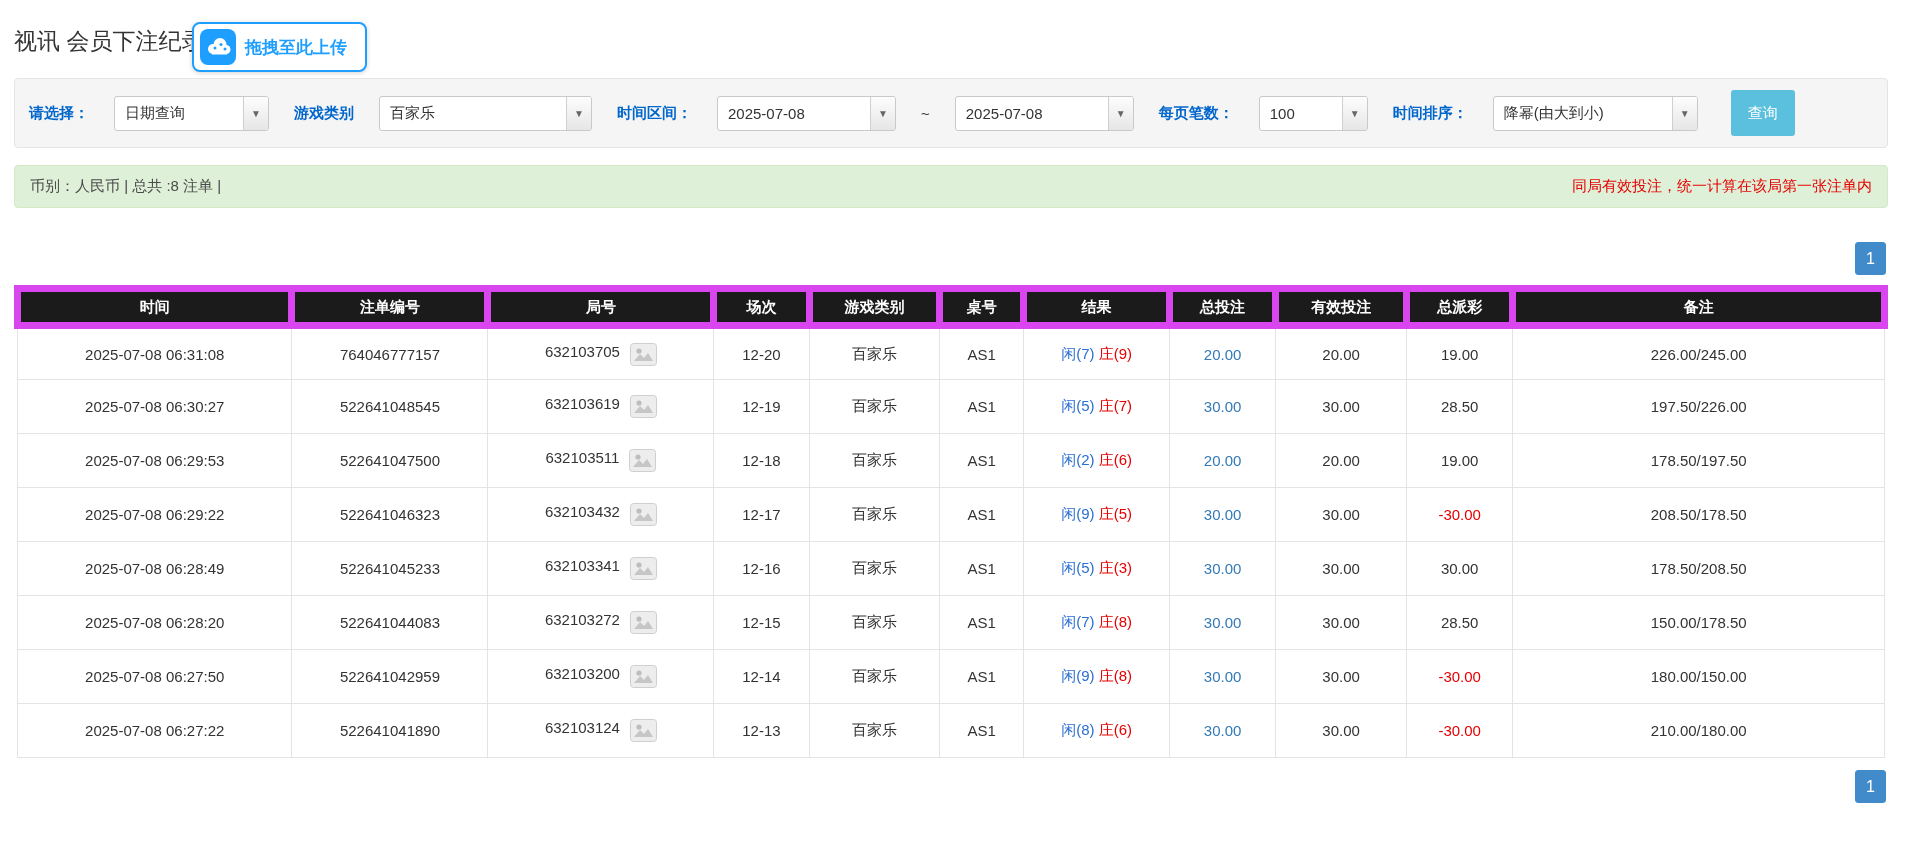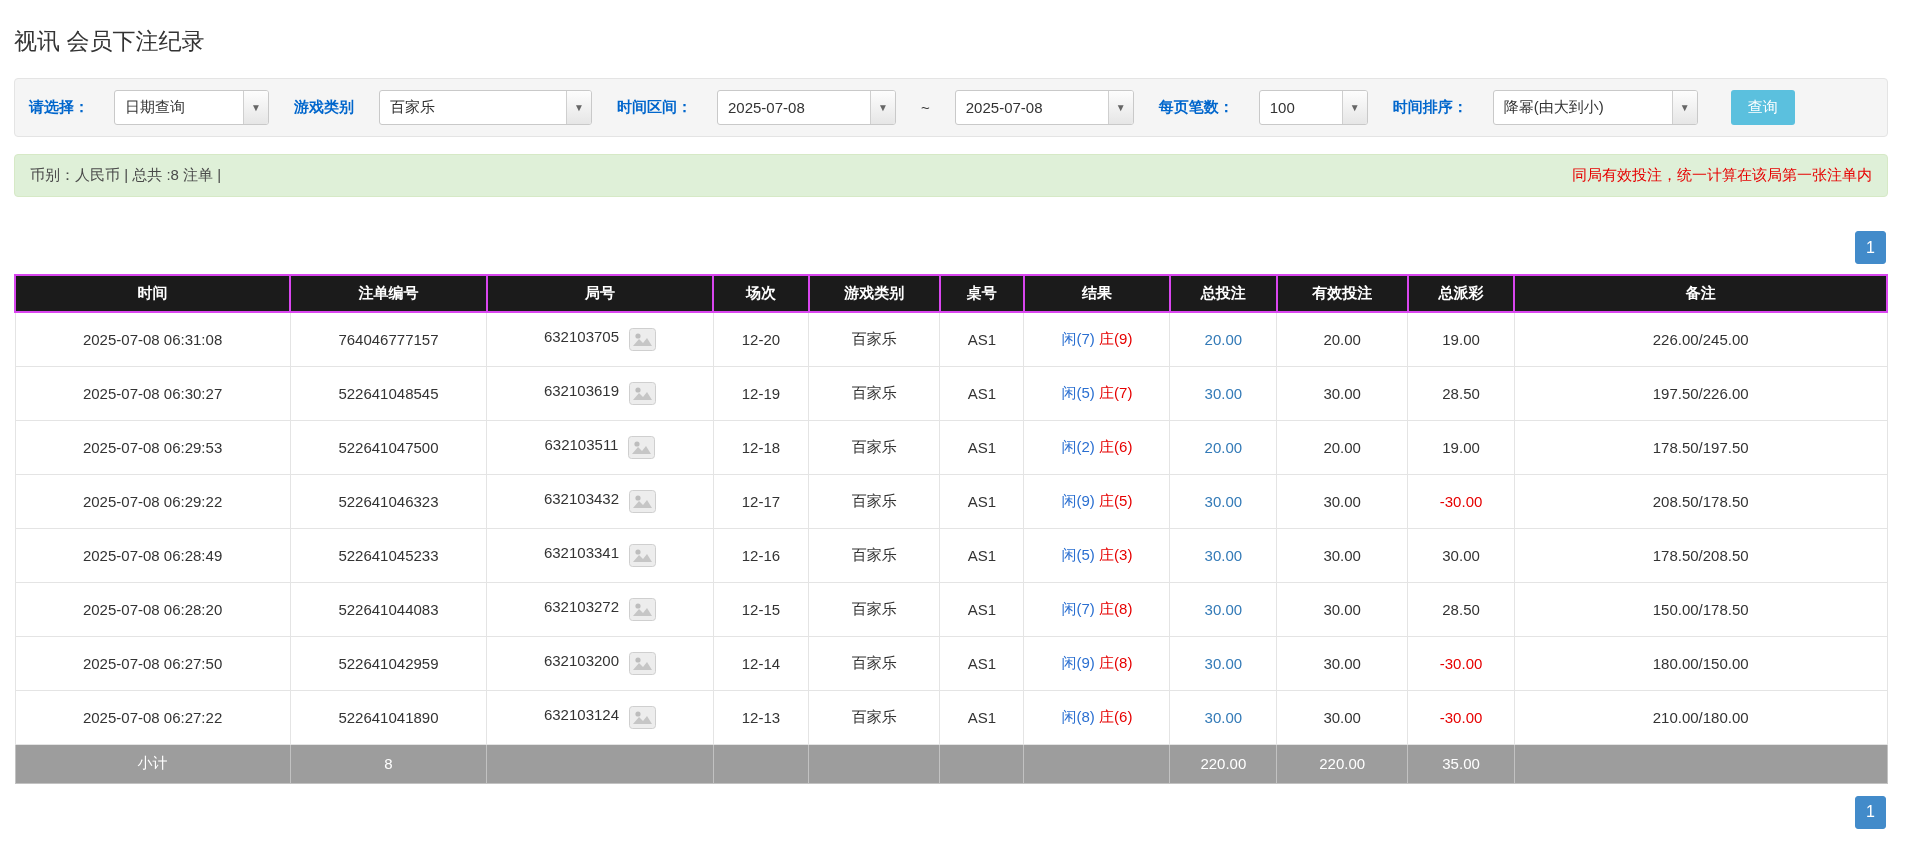--- a/index.html
+++ b/index.html
@@ -22,54 +22,73 @@
 
   
   .filter-bar{display:flex;align-items:center;gap:25px;background:#f5f5f5;border:1px solid #e4e4e4;
     border-radius:4px;padding:11px 14px;margin-top:4px;font-size:15px;}
   .flabel{color:var(--label-blue);font-weight:bold;white-space:nowrap;}
   .combo{display:flex;align-items:stretch;background:#fff;border:1px solid #c9c9c9;border-radius:3px;height:35px;overflow:hidden;}
   .combo input{border:0;outline:none;padding:0 10px;font-size:15px;color:#333;background:transparent;font-family:inherit;}
   .combo .arrow{width:25px;border-left:1px solid #cfcfcf;display:flex;align-items:center;justify-content:center;
     font-size:10px;color:#666;background:linear-gradient(#fdfdfd,#e6e6e6);cursor:pointer;}
   .tilde{color:#333;}
-  .search-btn{background:var(--button-cyan);color:#fff;border:0;border-radius:3px;height:35px;padding:0 17px;
+  .search-btn{background:var(--button-cyan);color:#fff;border:0;border-radius:3px;height:46px;padding:0 17px;
     font-size:15px;margin-left:8px;cursor:pointer;font-family:inherit;}
 
   
   .summary-bar{margin-top:17px;background:var(--summary-bg);border:1px solid var(--summary-border);border-radius:4px;
     padding:11px 15px;display:flex;justify-content:space-between;align-items:center;font-size:15px;color:#4a4a4a;}
   .summary-right{color:var(--negative-red);}
 
   
   .pager{display:flex;justify-content:flex-end;}
   .pager.top{margin:34px 2px 10px 0;}
   .pager.bottom{margin:12px 2px 18px 0;}
   .pager a{background:var(--pager-blue);border:1px solid var(--pager-blue);color:#fff;min-width:31px;height:33px;
     display:flex;align-items:center;justify-content:center;font-size:16px;border-radius:3px;text-decoration:none;cursor:pointer;}
 
   
   table{width:100%;border-collapse:collapse;table-layout:fixed;font-size:15px;color:#333;}
-  thead th{background:var(--header-bg);color:#fff;font-weight:bold;height:37px;border:2px solid #d946ef;text-align:center;}
+  thead th{background:var(--header-bg);color:#fff;font-weight:bold;height:37px;border:7px solid #d946ef;text-align:center;}
   tbody td{background:#fff;border:1px solid #e4e4e4;height:54px;text-align:center;overflow:hidden;}
   tfoot td{background:var(--footer-bg);color:#fff;border:1px solid #c2c2c2;height:39px;text-align:center;}
   .round-wrap{display:flex;justify-content:center;gap:10px;}
   .video-icon{display:inline-flex;cursor:pointer;}
   .blue{color:var(--player-blue);}
   .red{color:var(--banker-red);}
   td.red{color:var(--negative-red);}
   a.link{color:var(--link-blue);text-decoration:none;cursor:pointer;}
 </style>
 </head>
 <body>
 
 <div class="page">
 
   <div class="header-area">
     <h1 class="page-title">视讯 会员下注纪录</h1>
+    <div class="upload-badge">
+      <span class="upload-icon">
+        <svg width="36" height="36" viewBox="0 0 36 36">
+          <rect x="0" y="0" width="36" height="36" rx="8" fill="#1E9FFF"></rect>
+          <g fill="#ffffff">
+            <circle cx="13" cy="20" r="5"></circle>
+            <circle cx="20" cy="15.5" r="6.5"></circle>
+            <circle cx="26" cy="20.5" r="4.5"></circle>
+            <rect x="12" y="19" width="15" height="6.5"></rect>
+          </g>
+          <g fill="#1E9FFF">
+            <circle cx="15" cy="19" r="1.5"></circle>
+            <circle cx="21" cy="15.5" r="1.5"></circle>
+            <circle cx="25" cy="20" r="1.5"></circle>
+          </g>
+        </svg>
+      </span>
+      <span>拖拽至此上传</span>
+    </div>
   </div>
 
   <div class="filter-bar">
     <span class="flabel">请选择：</span>
     <div class="combo">
       <input readonly="" style="width: 128px;" value="日期查询">
       <span class="arrow">▼</span>
     </div>
 
     <span class="flabel">游戏类别</span>
@@ -370,33 +389,20 @@
     </td>
     <td>
       <a class="link">30.00</a>
     </td>
     <td>30.00</td>
     <td class="red">-30.00</td>
     <td>210.00/180.00</td>
   </tr>
       </tbody>
     <tfoot>
-      <tr>
-        <td>小计</td>
-        <td>8</td>
-        <td></td>
-          <td></td>
-          <td></td>
-        <td></td>
-          <td></td>
-        <td>220.00</td>
-        <td>220.00</td>
-        <td>35.00</td>
-        <td></td>
-      </tr>
     </tfoot>
   </table>
 
   <div class="pager bottom">
     <a>1</a>
   </div>
 
 </div>
 
 </body></html>

